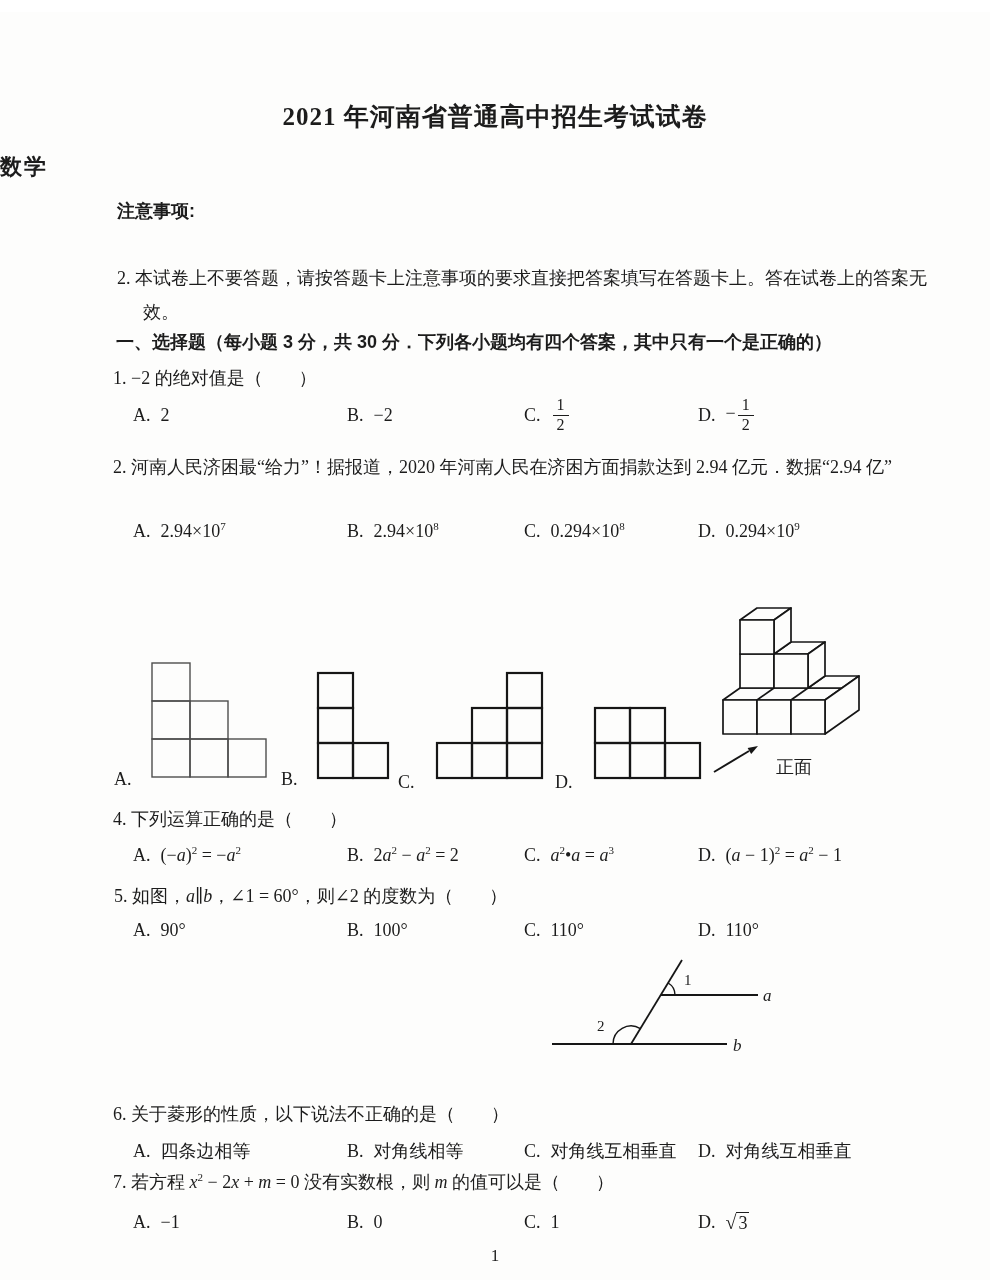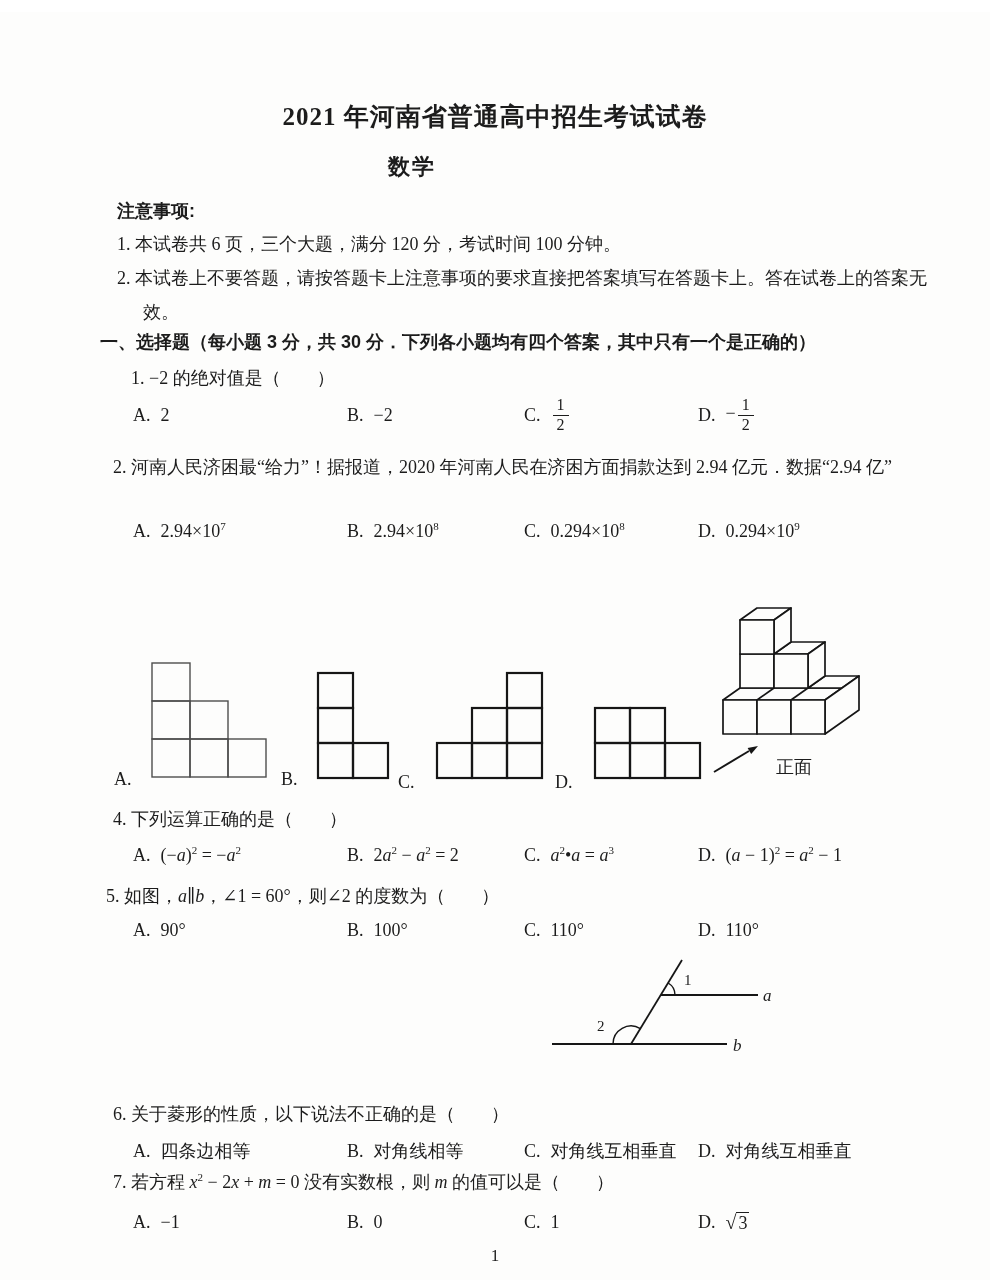--- a/index.html
+++ b/index.html
@@ -4,21 +4,21 @@
 <style>
   html,body{margin:0;padding:0;}
   body{background:#ffffff;}
   .page{
     position:relative;width:990px;height:1280px;margin:12px auto;background:#fdfdfc;
     font-family:"Liberation Serif","DejaVu Serif","DejaVu Sans",serif;
     color:#1c1c1c;overflow:hidden;
   }
   .abs{position:absolute;white-space:nowrap;}
   .title{left:0;top:88px;width:990px;text-align:center;font-size:25px;font-weight:bold;letter-spacing:1px;}
-  .subject{left:0;top:140px;width:824px;text-align:center;font-size:22px;font-weight:bold;letter-spacing:2px;}
+  .subject{left:0;top:140px;width:824px;font-size:22px;font-weight:bold;letter-spacing:2px;}
   .bold-hei{font-family:"Liberation Sans","DejaVu Sans",sans-serif;font-weight:bold;font-size:18px;}
   .line{font-size:18px;}
   .opt{position:absolute;height:46px;display:flex;align-items:center;font-size:18px;white-space:nowrap;}
   .ol{margin-right:10px;}
   .mi{font-style:italic;font-family:"Liberation Serif","DejaVu Serif",serif;}
   sup{font-size:11px;line-height:0;vertical-align:super;}
   .frac{display:inline-block;vertical-align:middle;text-align:center;font-size:16px;line-height:1.15;margin:0 2px;}
   .frac .num{display:block;border-bottom:1.3px solid #1c1c1c;padding:0 4px;}
   .frac .den{display:block;padding:0 4px;}
   .sqrt{white-space:nowrap;}
@@ -30,27 +30,26 @@
 </style>
 </head>
 <body>
 
 <div class="page">
 
   <div class="abs title">2021 年河南省普通高中招生考试试卷</div>
   <div class="abs subject">数学</div>
 
   <div class="abs bold-hei" style="left:117px;top:187px">注意事项:</div>
-  <div class="abs line" style="left:117px;top:220px">1. 本试卷共 6 页，三个大题，满分 120 分，考试时间 100 分钟。</div>
   <div class="abs line" style="left:117px;top:254px">2. 本试卷上不要答题，请按答题卡上注意事项的要求直接把答案填写在答题卡上。答在试卷上的答案无</div>
   <div class="abs line" style="left:143px;top:288px">效。</div>
 
-  <div class="abs bold-hei" style="left:100px;top:318px">一、选择题（每小题 3 分，共 30 分．下列各小题均有四个答案，其中只有一个是正确的）</div>
-
-  <div class="abs line" style="left:131px;top:354px">1. −2 的绝对值是（　　）</div>
+  <div class="abs bold-hei" style="left:116px;top:318px">一、选择题（每小题 3 分，共 30 分．下列各小题均有四个答案，其中只有一个是正确的）</div>
+
+  <div class="abs line" style="left:113px;top:354px">1. −2 的绝对值是（　　）</div>
   <div class="opt" style="left:133px;top:380px">
       <span class="ol">A.</span>
       <span>2</span>
     </div>
   <div class="opt" style="left:347px;top:380px">
       <span class="ol">B.</span>
       <span>−2</span>
     </div>
   <div class="opt" style="left:524px;top:380px">
       <span class="ol">C.</span>
@@ -162,21 +161,21 @@
     </div>
   <div class="opt" style="left:524px;top:820px">
       <span class="ol">C.</span>
       <span><span class="mi">a</span><sup>2</sup>•<span class="mi">a</span> = <span class="mi">a</span><sup>3</sup></span>
     </div>
   <div class="opt" style="left:698px;top:820px">
       <span class="ol">D.</span>
       <span>(<span class="mi">a</span> − 1)<sup>2</sup> = <span class="mi">a</span><sup>2</sup> − 1</span>
     </div>
 
-  <div class="abs line" style="left:106px;top:872px">5. 如图，<span class="mi">a</span>∥<span class="mi">b</span>，∠1 = 60°，则∠2 的度数为（　　）</div>
+  <div class="abs line" style="left:114px;top:872px">5. 如图，<span class="mi">a</span>∥<span class="mi">b</span>，∠1 = 60°，则∠2 的度数为（　　）</div>
   <div class="opt" style="left:133px;top:895px">
       <span class="ol">A.</span>
       <span>90°</span>
     </div>
   <div class="opt" style="left:347px;top:895px">
       <span class="ol">B.</span>
       <span>100°</span>
     </div>
   <div class="opt" style="left:524px;top:895px">
       <span class="ol">C.</span>

